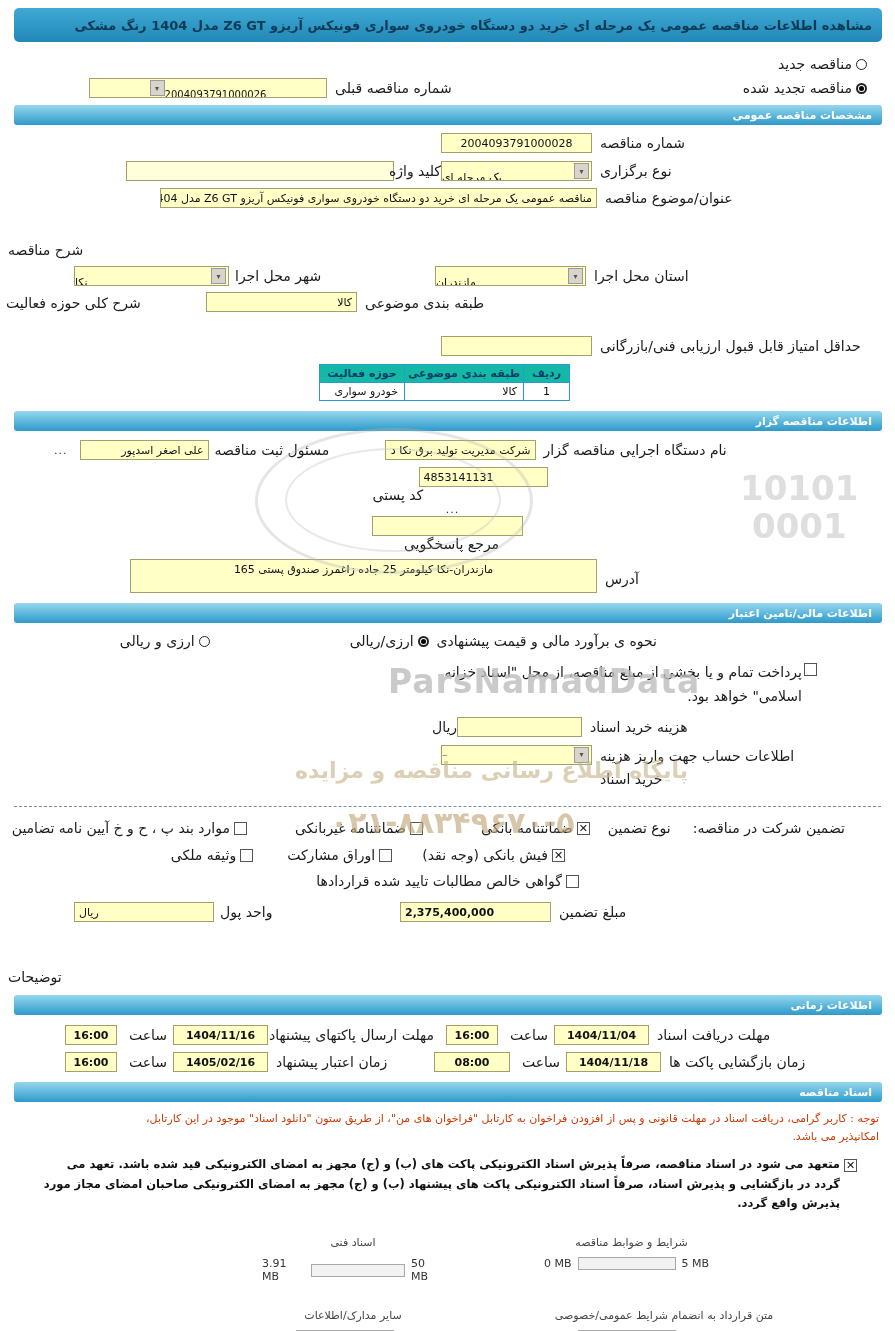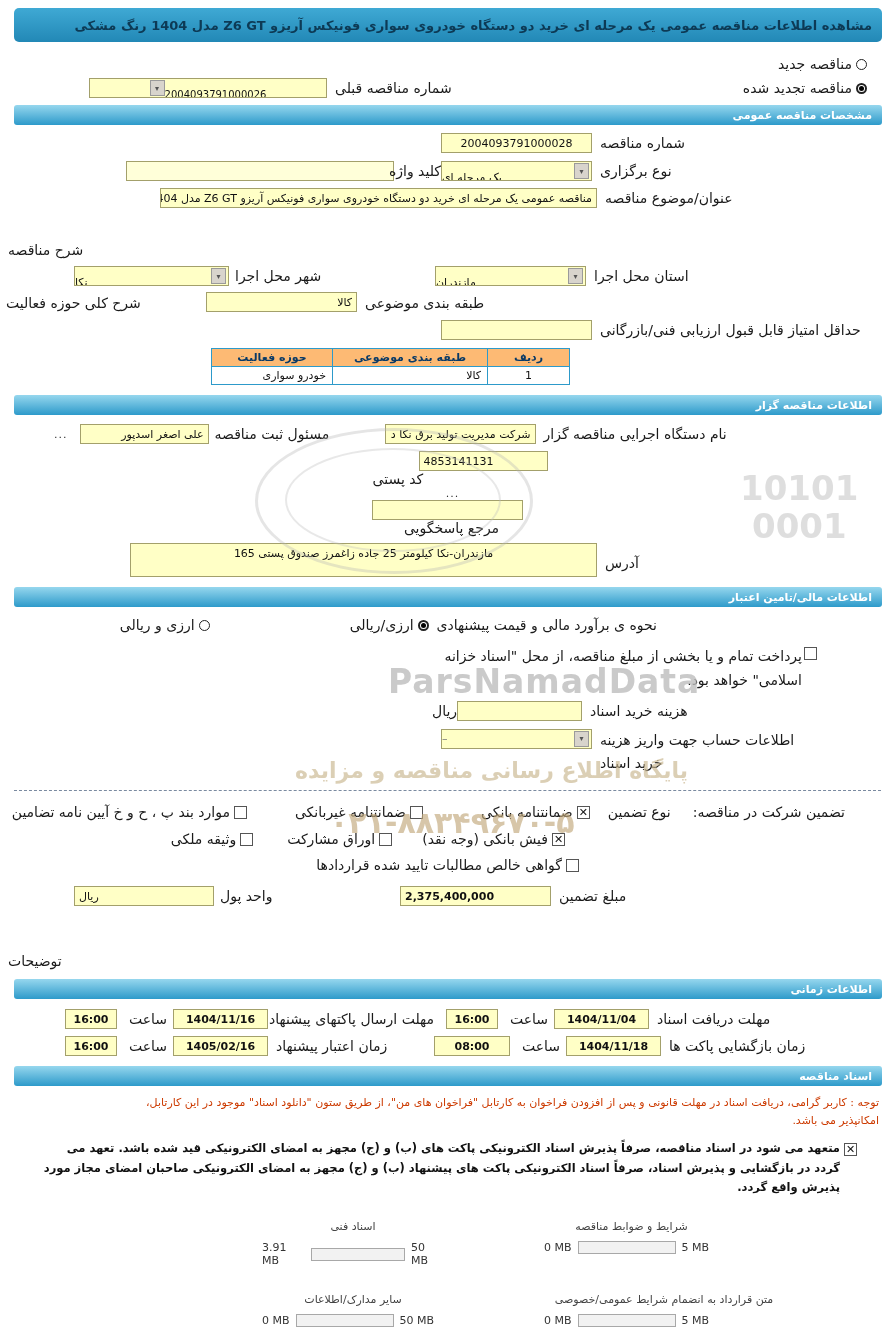--- a/index.html
+++ b/index.html
@@ -48,21 +48,21 @@
          display:inline-block;position:relative;background:#fff;flex:none;}
   .radio.checked{border-width:2px;}
   .radio.checked::after{content:"";position:absolute;inset:1px;background:#000;border-radius:50%;}
   .cb{width:13px;height:13px;border:1px solid #555;box-sizing:border-box;background:#fff;
       display:inline-flex;align-items:center;justify-content:center;flex:none;
       font-size:11px;line-height:1;color:#111;}
   .cb.checked::after{content:"✕";}
   .ritem{display:flex;direction:rtl;align-items:center;gap:4px;font-size:11px;white-space:nowrap;}
   
   table.cat{border-collapse:collapse;font-size:11px;direction:rtl;}
-  table.cat th{background:#fdba74;color:#0a3a66;font-weight:bold;border:1px solid #2d9aca;padding:2px 18px;}
+  table.cat th{background:#14b8a6;color:#0a3a66;font-weight:bold;border:1px solid #2d9aca;padding:2px 0;}
   table.cat td{background:#fff;border:1px solid #2d9aca;padding:2px 6px;}
   
   .dashed{border:none;border-top:1px dashed #7a8aa0;margin:0;}
   .note{color:#cc3a00;font-size:11px;line-height:1.6;text-align:right;}
   .commit{font-size:11.5px;font-weight:bold;line-height:1.7;text-align:right;color:#111;}
   .meter{display:flex;direction:ltr;align-items:center;gap:6px;font-size:11px;color:#333;}
   .track{width:98px;height:13px;background:#f2f2f2;border:1px solid #a8a8a8;box-sizing:border-box;direction:ltr;}
   .fill{height:100%;background:#8cc63e;width:0;}
   .uplabel{font-size:11px;color:#444;text-align:center;margin-bottom:8px;}
   
@@ -141,21 +141,21 @@
 </div>
 
 <div class="r rt" style="margin-top:6px;">
   <span class="lab llab" style="margin-top:3px;">شرح کلی حوزه فعالیت</span>
   <div class="fld left w151" style="margin-top:0;">
     <span>کالا</span>
   </div>
   <span class="lab rlab" style="margin-top:3px;">طبقه بندی موضوعی</span>
 </div>
 
-<div class="r" style="margin-top:8px;">
+<div class="r" style="margin-top:24px;">
   <span style="width:441px;flex:none;"></span>
   <div class="fld w151">
     <span></span>
   </div>
   <span class="lab rlab">حداقل امتیاز قابل قبول ارزیابی فنی/بازرگانی</span>
 </div>
 
 <table class="cat" style="margin:8px 325px 0 0;">
   <tbody>
       <tr>

